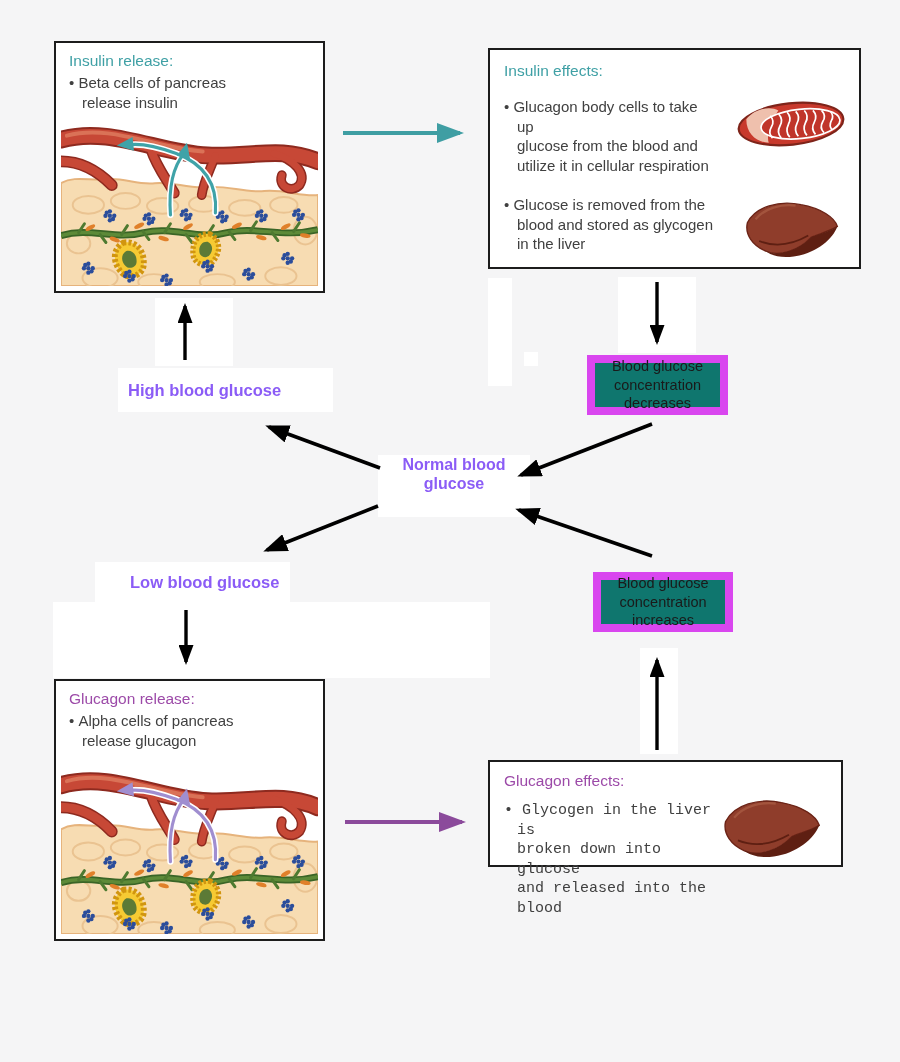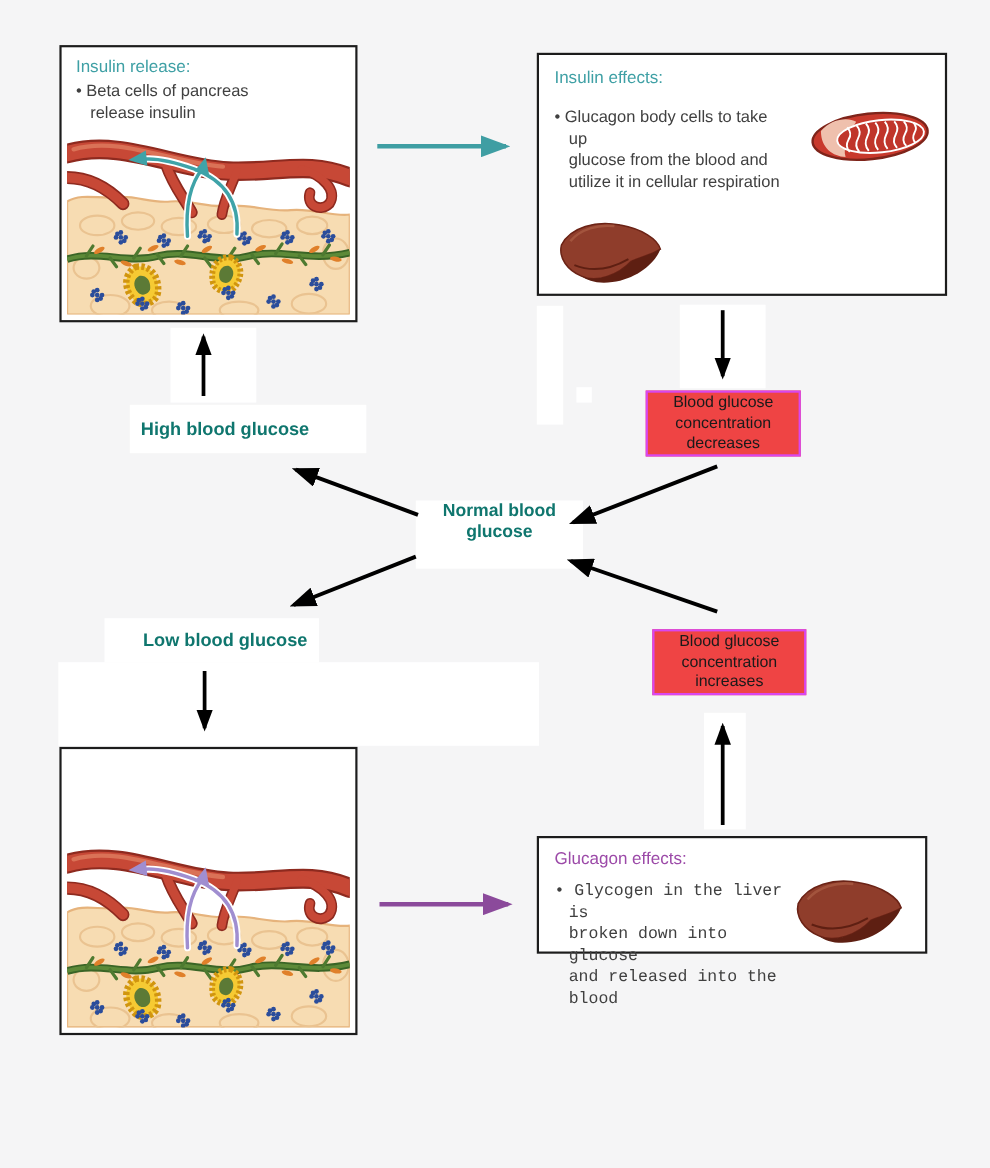--- a/index.html
+++ b/index.html
@@ -1,24 +1,24 @@
 <!DOCTYPE html>
 <html><head>
 <meta charset="utf-8">
 <style>
   html,body{margin:0;padding:0;}
   body{font-family:"Liberation Sans","DejaVu Sans",sans-serif;background:#e9e9ea;}
   #stage{position:relative;width:900px;height:1062px;background:#f5f5f6;overflow:hidden;}
   .wpatch{position:absolute;background:#ffffff;z-index:0;}
   #arrow-layer{position:absolute;left:0;top:0;width:900px;height:1062px;z-index:1;pointer-events:none;}
   .panel{position:absolute;background:#ffffff;border:2px solid #1c1c1c;box-sizing:border-box;z-index:2;}
-  .nodebox{position:absolute;background:#ef4444;border:2px solid #d946ef;box-sizing:border-box;z-index:2;
+  .nodebox{position:absolute;background:#0f766e;border:8px solid #d946ef;box-sizing:border-box;z-index:2;
            display:flex;align-items:center;justify-content:center;text-align:center;
            font-size:14.5px;line-height:1.28;color:#1a1a1a;white-space:pre-line;}
-  .flabel{position:absolute;z-index:2;font-weight:bold;color:#0f766e;}
+  .flabel{position:absolute;z-index:2;font-weight:bold;color:#8b5cf6;}
   .pre{white-space:pre-line;}
   .panel-title{font-size:15.5px;margin:0 0 3px 0;font-weight:normal;}
   .teal-t{color:#3fa0a5;}
   .purple-t{color:#9c4aa8;}
   .blist{list-style:none;margin:0;padding:0;font-size:15px;line-height:1.3;color:#404040;}
   .blist li{padding-left:13px;text-indent:-13px;white-space:pre-line;}
   .blist li::before{content:"\2022\00a0";}
   .release-inner{padding:9px 2px 0 13px;}
   .art{position:absolute;left:5px;right:5px;bottom:5px;z-index:2;}
   .art svg{display:block;width:100%;height:100%;}
@@ -206,20 +206,25 @@
               <path d="M82,17 q5,7 0,14 q-5,8 0,15"></path>
                 <path d="M92,18 q5,7 0,14 q-5,7 0,14"></path>
               <path d="M102,19 q5,7 0,13 q-5,7 0,13"></path>
                 <path d="M112,21 q4,6 0,11 q-4,6 0,11"></path>
             </g>
           </g>
         </svg>
       </span>
     </div>
     <div class="effect-row" style="margin-top:20px;">
+      <ul class="blist effect-text">
+          <li>Glucose is removed from the
+blood and stored as glycogen
+in the liver</li>
+        </ul>
       <span class="icon-wrap" style="margin-right:6px;">
         <svg width="100" height="72" viewBox="0 0 110 78">
           <path d="M7,30 C16,12 42,5 66,10 C88,14 103,24 106,34 C96,40 86,42 77,46 C64,60 42,68 27,61 C13,55 4,43 7,30 Z" fill="#8f3d2b" stroke="#6b2316" stroke-width="1.5"></path>
           <path d="M27,61 C42,68 64,60 77,46 C86,42 96,40 106,34 C101,48 82,64 58,67 C44,69 33,66 27,61 Z" fill="#5e1f12"></path>
           <path d="M20,50 C40,58 60,52 74,44" fill="none" stroke="#5e1f12" stroke-width="2"></path>
           <path d="M16,26 C26,14 44,9 60,11" fill="none" stroke="#a85a42" stroke-width="2.5" opacity="0.8"></path>
         </svg>
       </span>
     </div>
   </div>
@@ -241,20 +246,27 @@
   </div>
   <div class="flabel pre" style="left:378px;top:455px;width:152px;height:62px;display:flex;justify-content:center;text-align:center;font-size:16px;line-height:1.2;">
     <span class="pre">Normal blood
 glucose</span>
   </div>
   <div class="flabel" style="left:130px;top:562px;width:180px;height:40px;display:flex;align-items:center;font-size:16.5px;">
     <span>Low blood glucose</span>
   </div>
 
   <div class="panel" style="left:54px;top:679px;width:271px;height:262px;">
+    <div class="release-inner">
+      <div class="panel-title purple-t">Glucagon release:</div>
+      <ul class="blist">
+          <li>Alpha cells of pancreas
+release glucagon</li>
+        </ul>
+    </div>
     <div class="art hormone-purple" style="top:74px;">
       <svg viewBox="0 0 263 178" preserveAspectRatio="none">
         <defs>
           <g id="isletB" fill="#2b4d9b">
             <circle r="2.2"></circle>
               <circle cx="4.5" r="2.2"></circle>
               <circle cx="-4.5" r="2.2"></circle>
             <circle cy="4.5" r="2.2"></circle>
               <circle cy="-4.5" r="2.2"></circle>
             <circle cx="3.2" cy="3.2" r="2.2"></circle>

